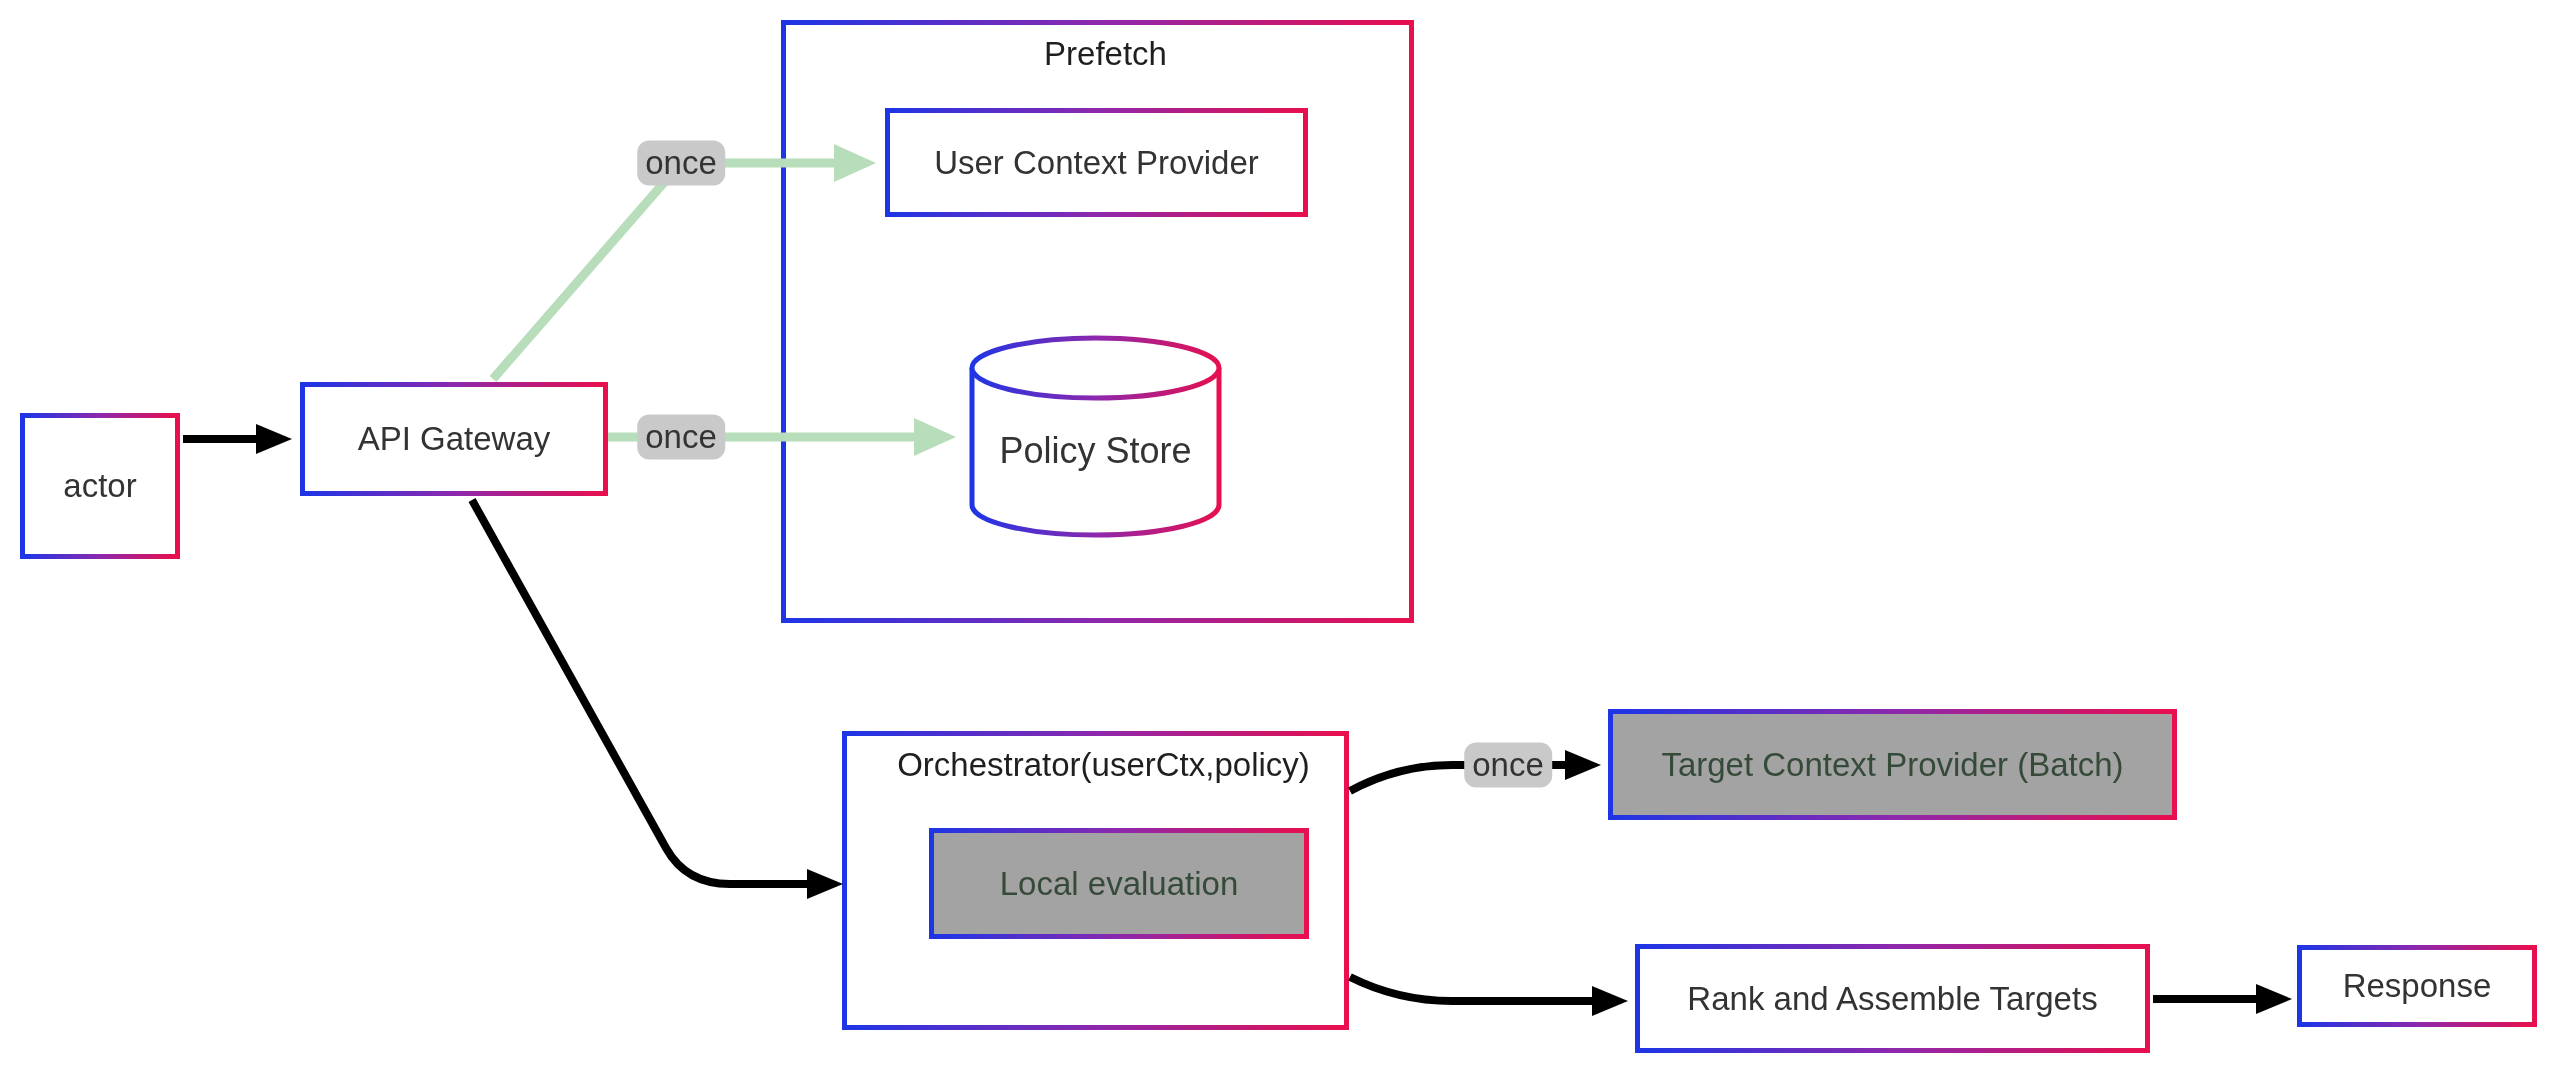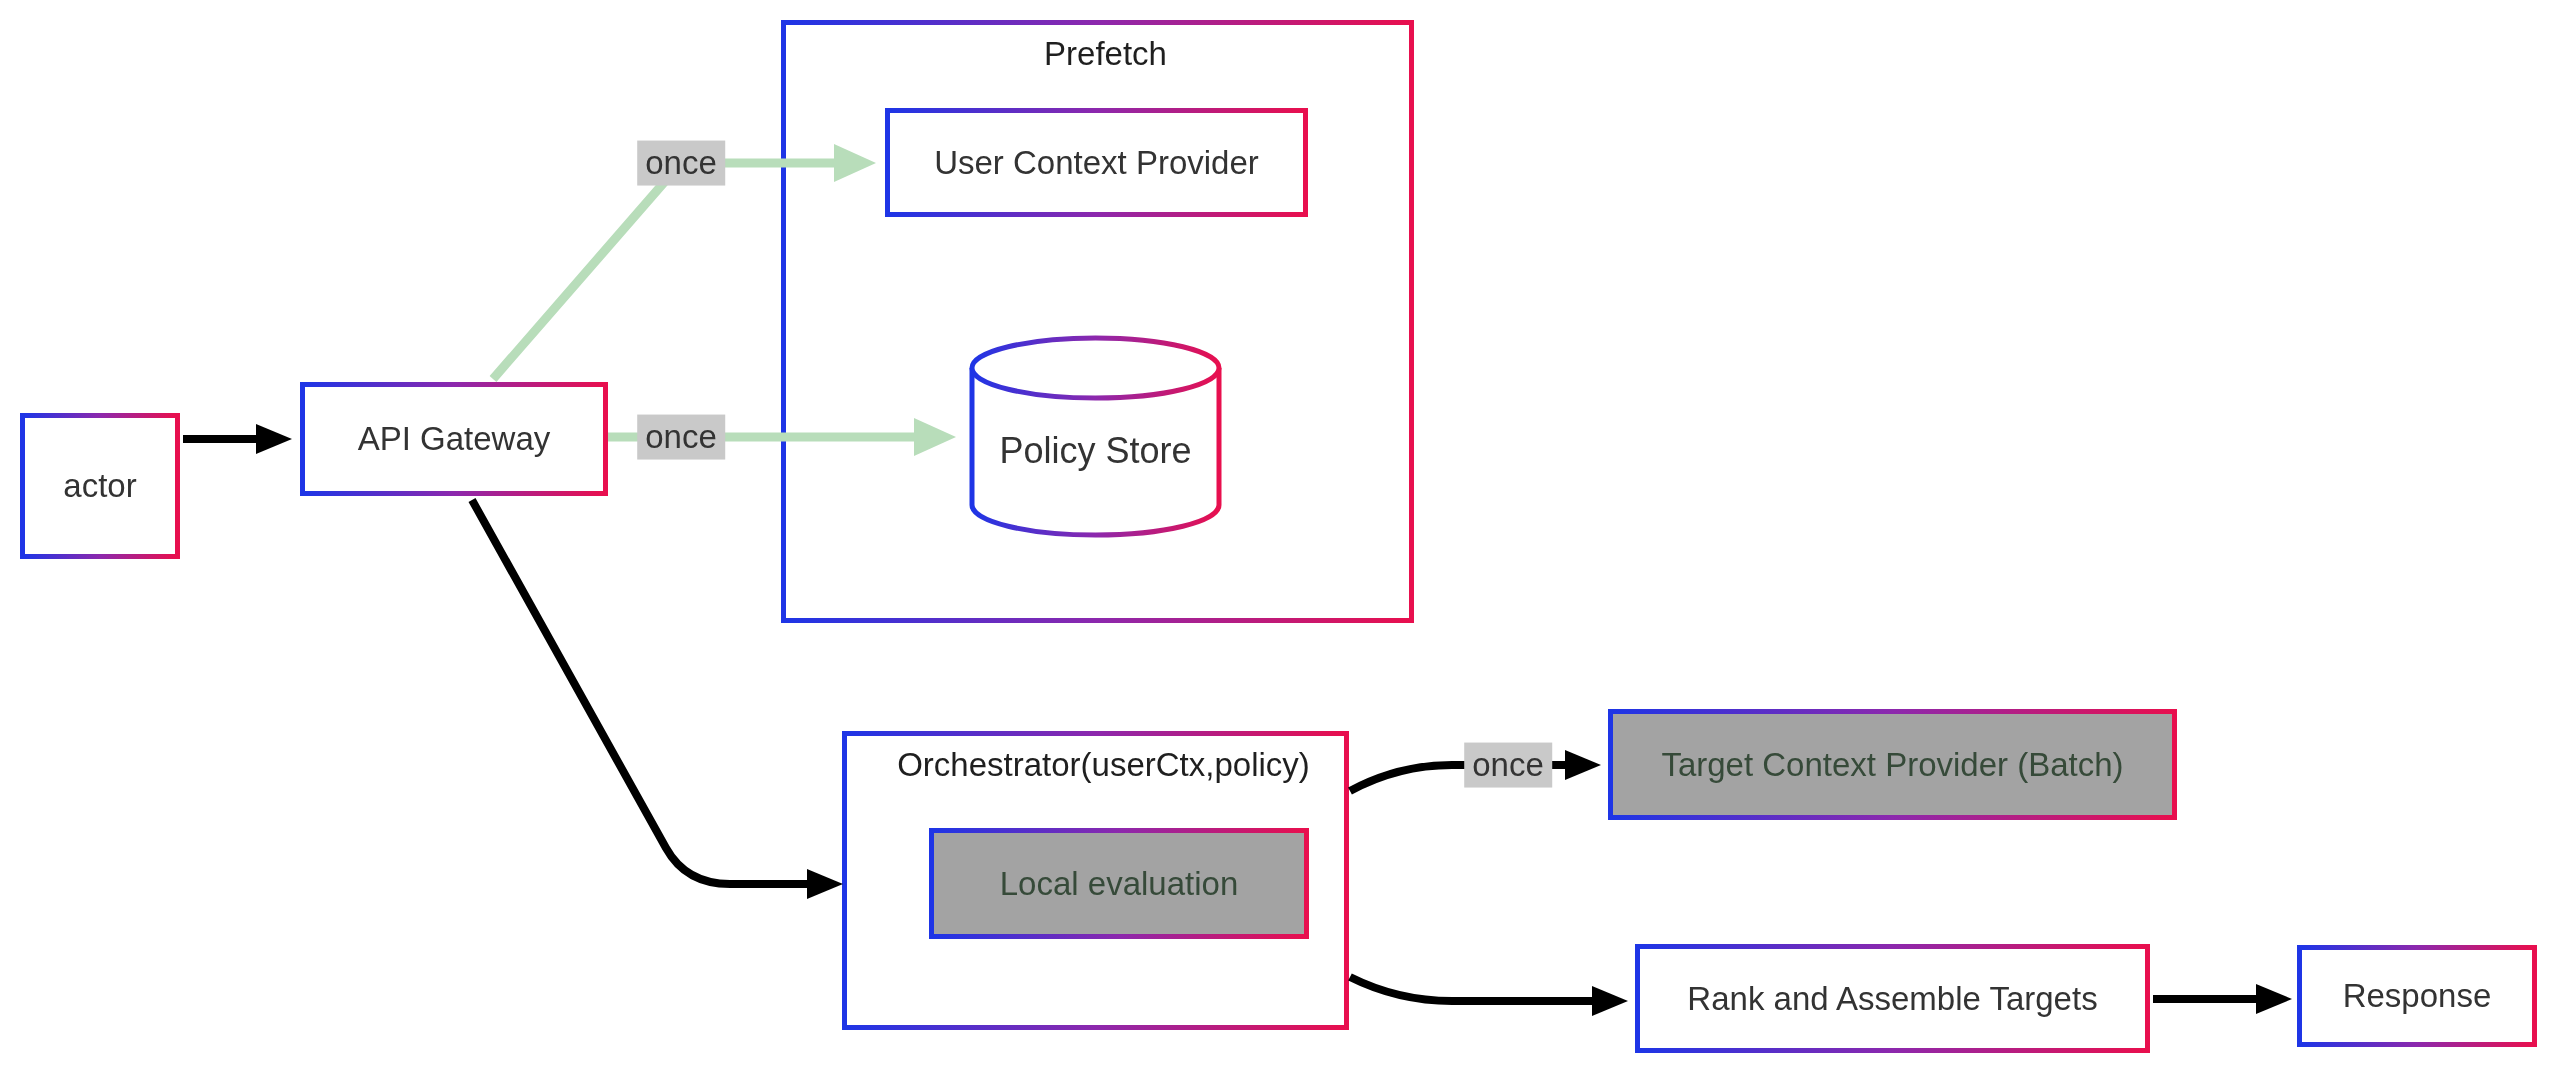--- a/index.html
+++ b/index.html
@@ -25,21 +25,21 @@
     position:absolute; top:10px; left:8px; width:100%;
     text-align:center; font-size:33px; color:#1f1f1f;
   }
   .shape-label {
     position:absolute; display:flex; align-items:center; justify-content:center;
     color:#333333; font-size:36px; text-align:center;
   }
   .edge-label {
     position:absolute; transform:translate(-50%,-50%);
     background:#c9c9c9; color:#333333; font-size:33px; line-height:1.3;
-    padding:1px 8px; white-space:nowrap;
+    padding:1px 8px; white-space:nowrap;border-radius:12px;
   }
 </style>
 </head>
 <body>
 
 <div class="canvas">
 
   <div class="cluster" style="left:781px; top:20px; width:633px; height:603px;">
     <div class="cluster-title">Prefetch</div>
   </div>
@@ -102,21 +102,21 @@
   </div>
 
   <div class="node green" style="left:1608px; top:709px; width:569px; height:111px;">
     <span>Target Context Provider (Batch)</span>
   </div>
 
   <div class="node" style="left:1635px; top:944px; width:515px; height:109px;">
     <span>Rank and Assemble Targets</span>
   </div>
 
-  <div class="node" style="left:2297px; top:945px; width:240px; height:102px;">
+  <div class="node" style="left:2297px; top:945px; width:240px; height:82px;">
     <span>Response</span>
   </div>
 
   <div class="edge-label" style="left:681px; top:163px;">once</div>
   <div class="edge-label" style="left:681px; top:437px;">once</div>
   <div class="edge-label" style="left:1508px; top:765px;">once</div>
 
 </div>
 
 </body></html>

